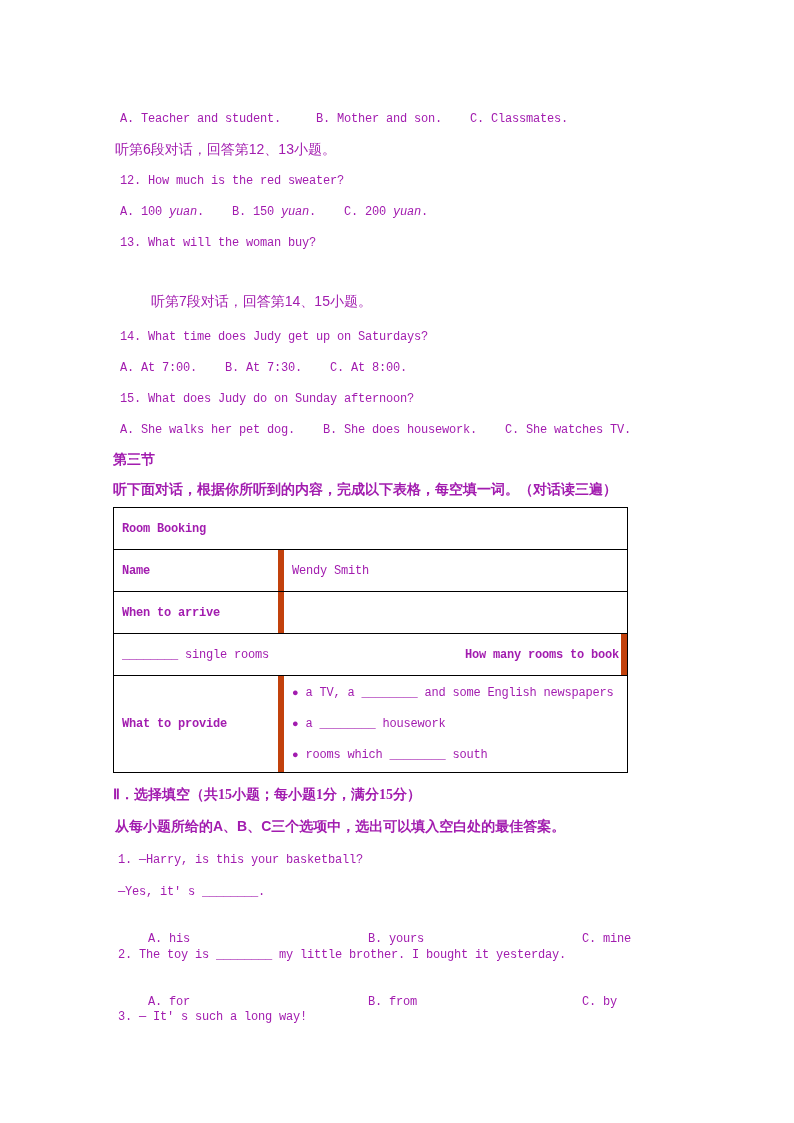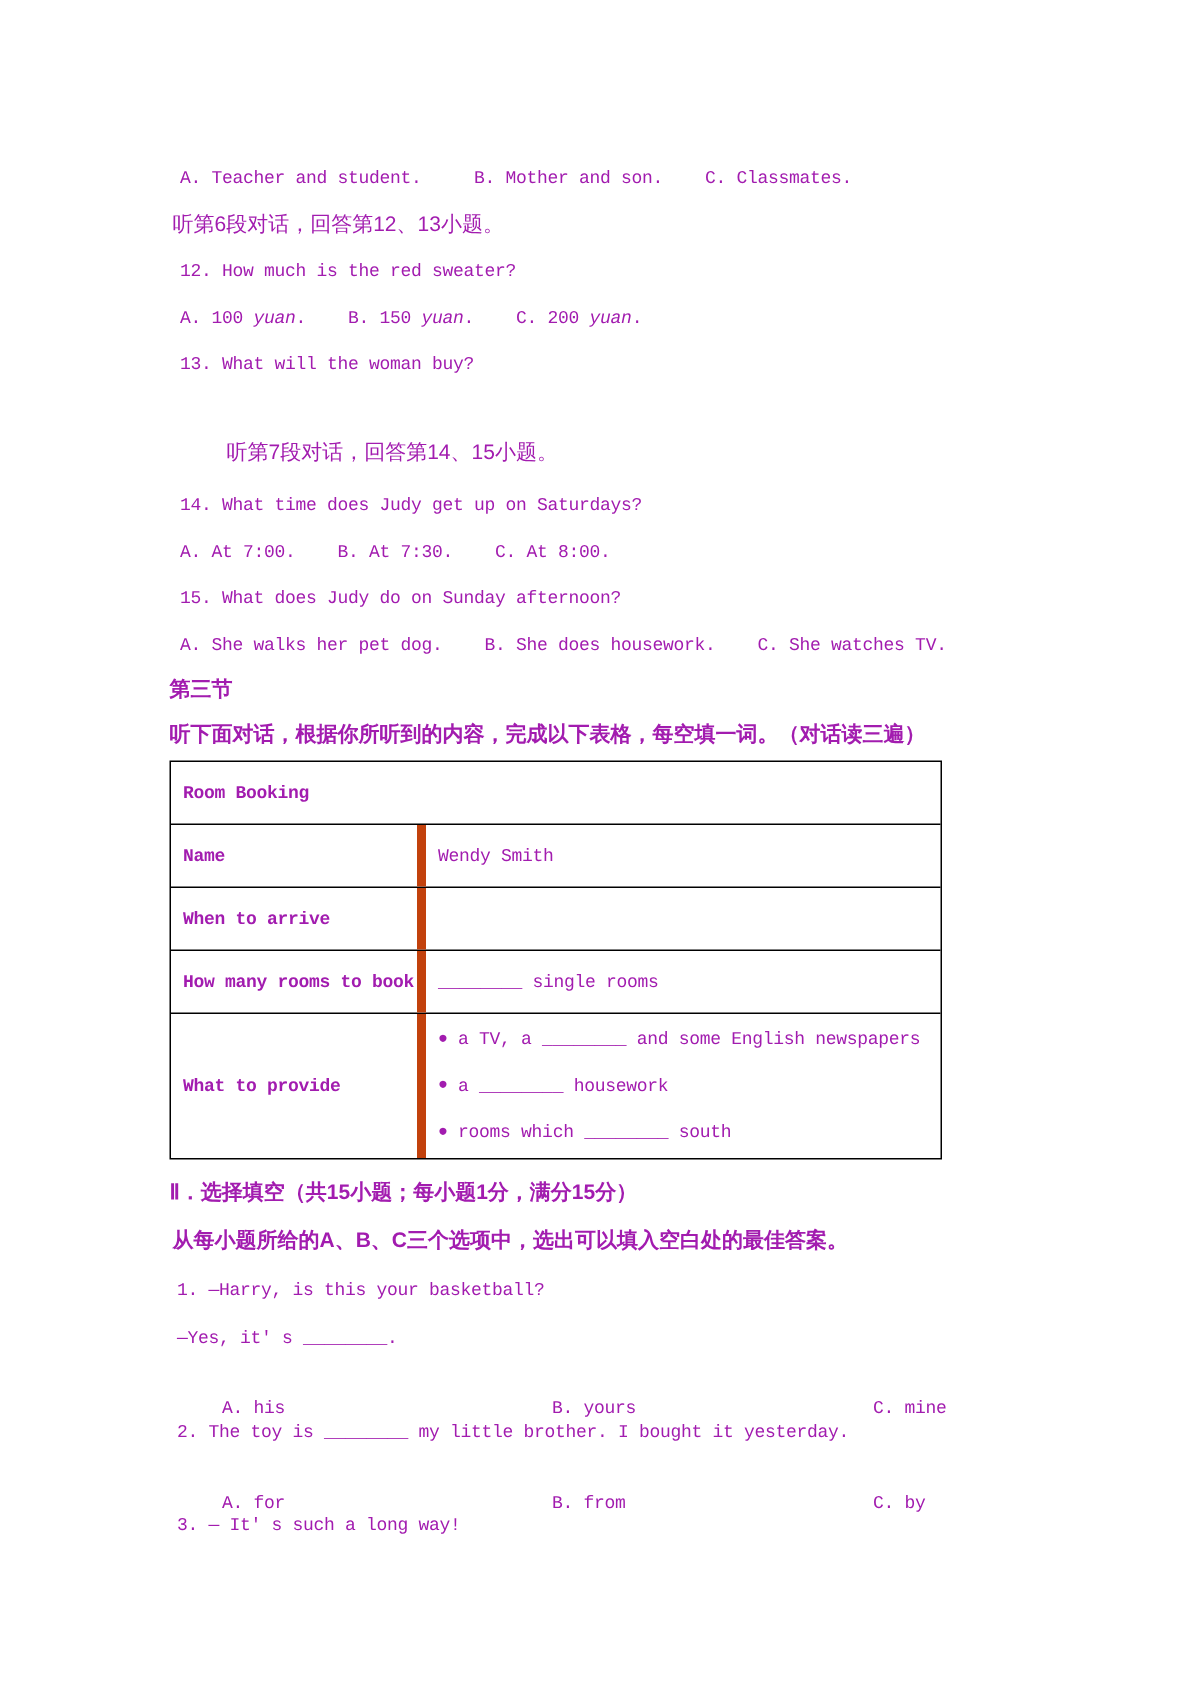--- a/index.html
+++ b/index.html
@@ -90,34 +90,34 @@
       <div class="t-cell bold">Room Booking</div>
     </div>
     <div class="t-row row-name">
       <div class="t-cell t-label">Name</div>
       <div class="t-cell t-value">Wendy Smith</div>
     </div>
     <div class="t-row row-arrive">
       <div class="t-cell t-label">When to arrive</div>
     </div>
     <div class="t-row row-rooms">
+      <div class="t-cell t-value">________ single rooms</div>
       <div class="t-cell t-label">How many rooms to book</div>
-      <div class="t-cell t-value">________ single rooms</div>
     </div>
     <div class="t-row row-provide">
       <div class="t-cell t-label">What to provide</div>
       <div class="t-cell t-value bullets">
         <div class="bullet-line"><span class="bullet-mark">●</span><span>a TV, a ________ and some English newspapers</span></div>
         <div class="bullet-line"><span class="bullet-mark">●</span><span>a ________ housework</span></div>
         <div class="bullet-line"><span class="bullet-mark">●</span><span>rooms which ________ south</span></div>
       </div>
     </div>
   </div>
 
-  <div class="line cn bold" style="top:781px; left:113px;">Ⅱ．选择填空（共15小题；每小题1分，满分15分）</div>
+  <div class="line cn bold" style="top:781px; left:113px;font-family:Liberation Serif, serif;">Ⅱ．选择填空（共15小题；每小题1分，满分15分）</div>
 
   <div class="line cn bold" style="top:813px; left:115px;">从每小题所给的A、B、C三个选项中，选出可以填入空白处的最佳答案。</div>
 
   <div class="line en" style="top:848px; left:118px;">1. —Harry, is this your basketball?</div>
 
   <div class="line en" style="top:880px; left:118px;font-family:Liberation Mono, monospace;">—Yes, it' s ________.</div>
 
   <div class="line en" style="top:911px; left:120px;">
     <span class="opt-col-a">A. his</span><span class="opt-col-b">B. yours</span><span>C. mine</span>
   </div>

